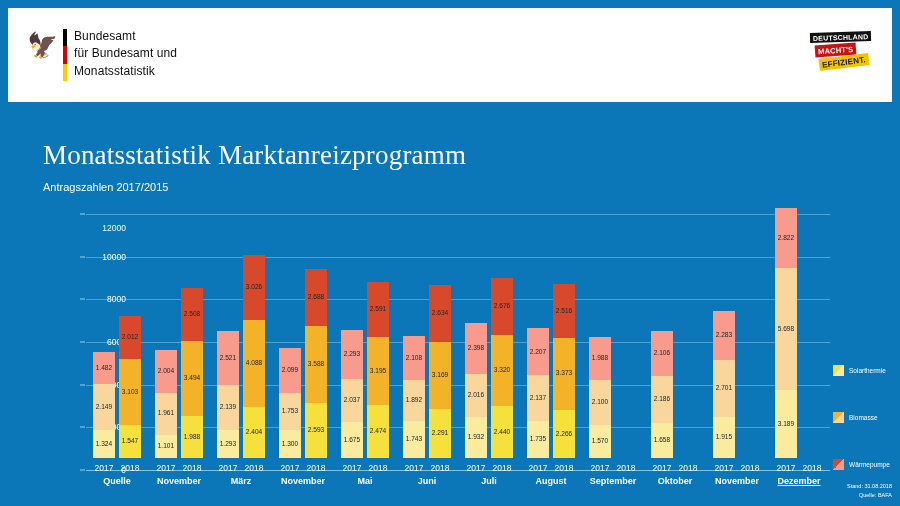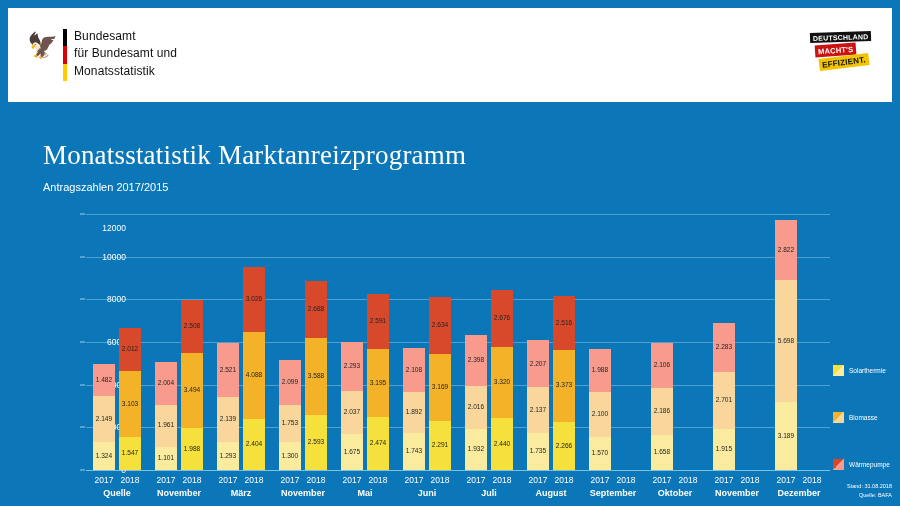--- a/index.html
+++ b/index.html
@@ -43,21 +43,21 @@
   
   #chart { position:absolute; left:40px; top:214px; width:790px; height:256px; }
   #plot { position:absolute; left:46px; top:0; right:0; bottom:0; }
 
   .gridline { position:absolute; left:0; right:0; height:1px; background:#4f9fcf; }
   .gridline.zero { background:#7cc0e2; height:1px; }
   .ytick { position:absolute; right:calc(100% - 40px); transform:translateY(-50%);
            font-size:8.5px; color:#ffffff; text-align:right; width:40px; }
   .ytickdash { position:absolute; left:40px; width:5px; height:1px; background:#9fd0e8; transform:translateY(-50%);}
 
-  .group { position:absolute; bottom:0; top:0; }
+  .group { position:absolute; bottom:12px; top:0; }
   .bar { position:absolute; bottom:0; width:26px; }
   .seg { position:relative; width:100%; text-align:center; font-size:6.6px; color:#262626;
          display:flex; align-items:center; justify-content:center; overflow:visible; }
   .seg span { line-height:1; }
 
   .xlab { position:absolute; top:100%; width:44px; text-align:center; font-size:8.5px;
           color:#ffffff; margin-top:5px; }
   .monthlab { position:absolute; top:100%; width:90px; text-align:center; font-size:9px;
           color:#ffffff; font-weight:bold; margin-top:18px; }
 
@@ -392,21 +392,21 @@
           </div>
           <div class="seg" style="height: 121.557px; background: rgb(249, 215, 156);">
             <span>5.698</span>
           </div>
           <div class="seg" style="height: 68.032px; background: rgb(251, 235, 159);">
             <span>3.189</span>
           </div>
         </div>
         <div class="xlab" style="left: 22.02px;">2018</div>
         <div class="bar" style="left: 32.86px; width: 22.32px;"></div>
-        <div class="monthlab" style="left: -14px;">Dezember</div>
+        <div class="monthlab" style="left: -14px; text-decoration: underline;">Dezember</div>
       </div>
     </div>
 </div>
 
 <div id="legend">
     <div class="legrow">
       <div class="swatch" style="background: linear-gradient(135deg, rgb(245, 224, 60) 0px, rgb(245, 224, 60) 50%, rgb(251, 235, 159) 50%, rgb(251, 235, 159) 100%);"></div>
       <div class="legtxt">Solarthermie</div>
     </div>
     <div class="legrow">

